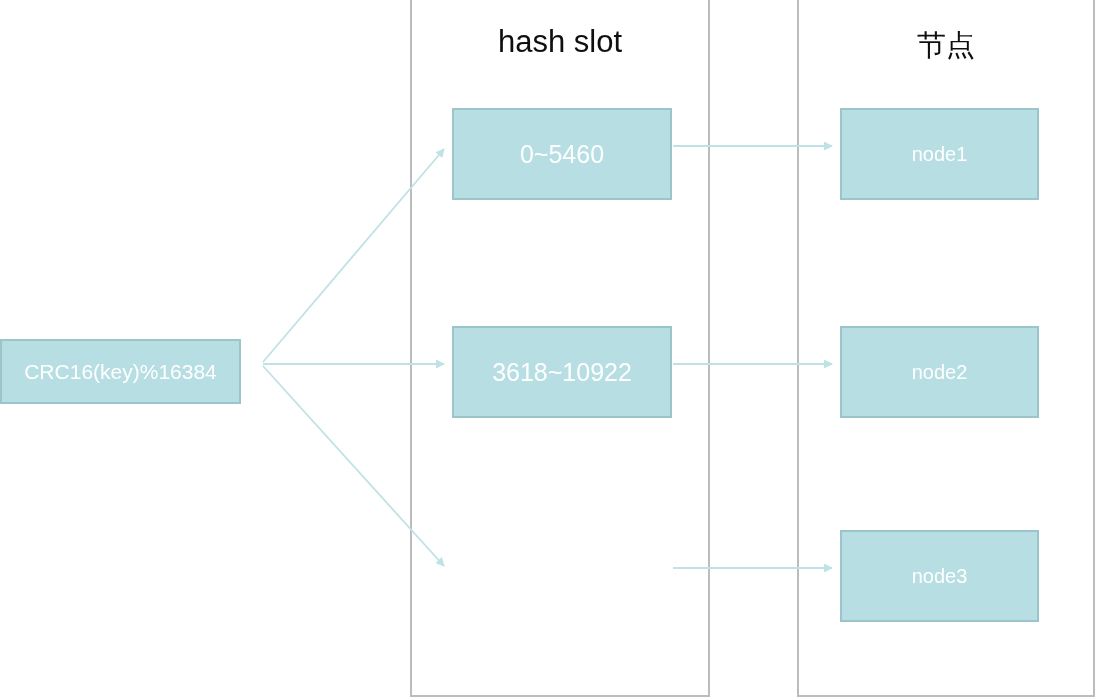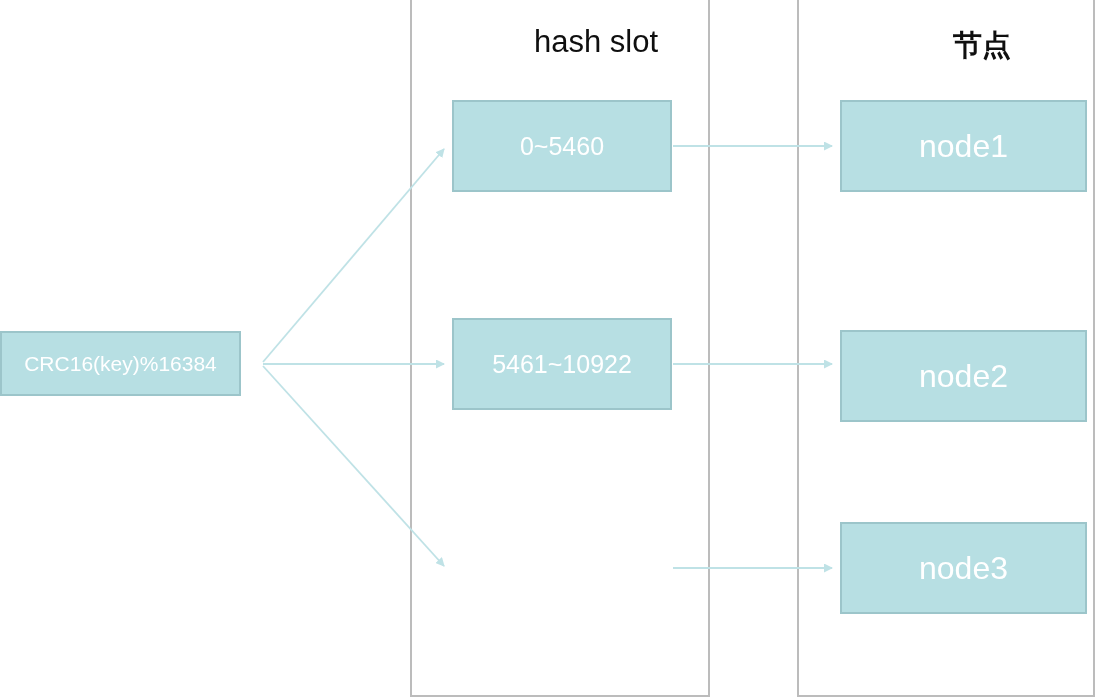--- a/index.html
+++ b/index.html
@@ -31,66 +31,66 @@
     left: 0; top: 0;
     width: 1098px;
     height: 697px;
     pointer-events: none;
   }
 
   .col-title {
     position: absolute;
     text-align: center;
     color: #0f0f0f;
-    margin-left: 36px;
   }
   .title-mid {
     left: 410px; top: 24px; width: 300px;
     font-size: 31px;
     font-weight: 500;
   }
   .title-right {
     left: 797px; top: 26px; width: 298px;
     font-size: 29px;
-    font-weight: 700;
+    font-weight: 400;
     text-align: center;
   }
 
   .box {
     position: absolute;
     background: #b7dfe3;
     border: 2px solid #9cc5ca;
     box-sizing: border-box;
     color: #ffffff;
     display: flex;
     align-items: center;
     justify-content: center;
     text-align: center;
+    margin-top: 8px;
   }
   .source-box {
     left: 0px; top: 331px;
     width: 241px; height: 65px;
     font-size: 21px;
   }
   .slot-box {
     left: 452px;
     width: 220px; height: 92px;
     font-size: 25px;
   }
   .slot-1 { top: 100px; }
   .slot-2 { top: 318px; }
   .slot-3 { top: 522px; }
 
   .node-box {
     left: 840px;
-    width: 247px; height: 92px;
-    font-size: 32px;
+    width: 199px; height: 92px;
+    font-size: 20px;
   }
   .node-1 { top: 100px; }
-  .node-2 { top: 330px; }
+  .node-2 { top: 318px; }
   .node-3 { top: 522px; text-align: right; }
 </style>
 </head>
 <body>
 
 <div class="canvas">
 
   <div class="panel panel-mid"></div>
   <div class="panel panel-right"></div>
 
@@ -107,19 +107,19 @@
     <line x1="673" y1="364" x2="832" y2="364" stroke="#bfe2e6" stroke-width="1.8" marker-end="url(#ah)"></line>
     <line x1="673" y1="568" x2="832" y2="568" stroke="#bfe2e6" stroke-width="1.8" marker-end="url(#ah)"></line>
   </svg>
 
   <div class="col-title title-mid">hash slot</div>
   <div class="col-title title-right">节点</div>
 
   <div class="box source-box">CRC16(key)%16384</div>
 
   <div class="box slot-box slot-1">0~5460</div>
-  <div class="box slot-box slot-2">5461~10922</div>
+  <div class="box slot-box slot-2">3618~10922</div>
 
   <div class="box node-box node-1">node1</div>
   <div class="box node-box node-2">node2</div>
   <div class="box node-box node-3">node3</div>
 
 </div>
 
 </body></html>

